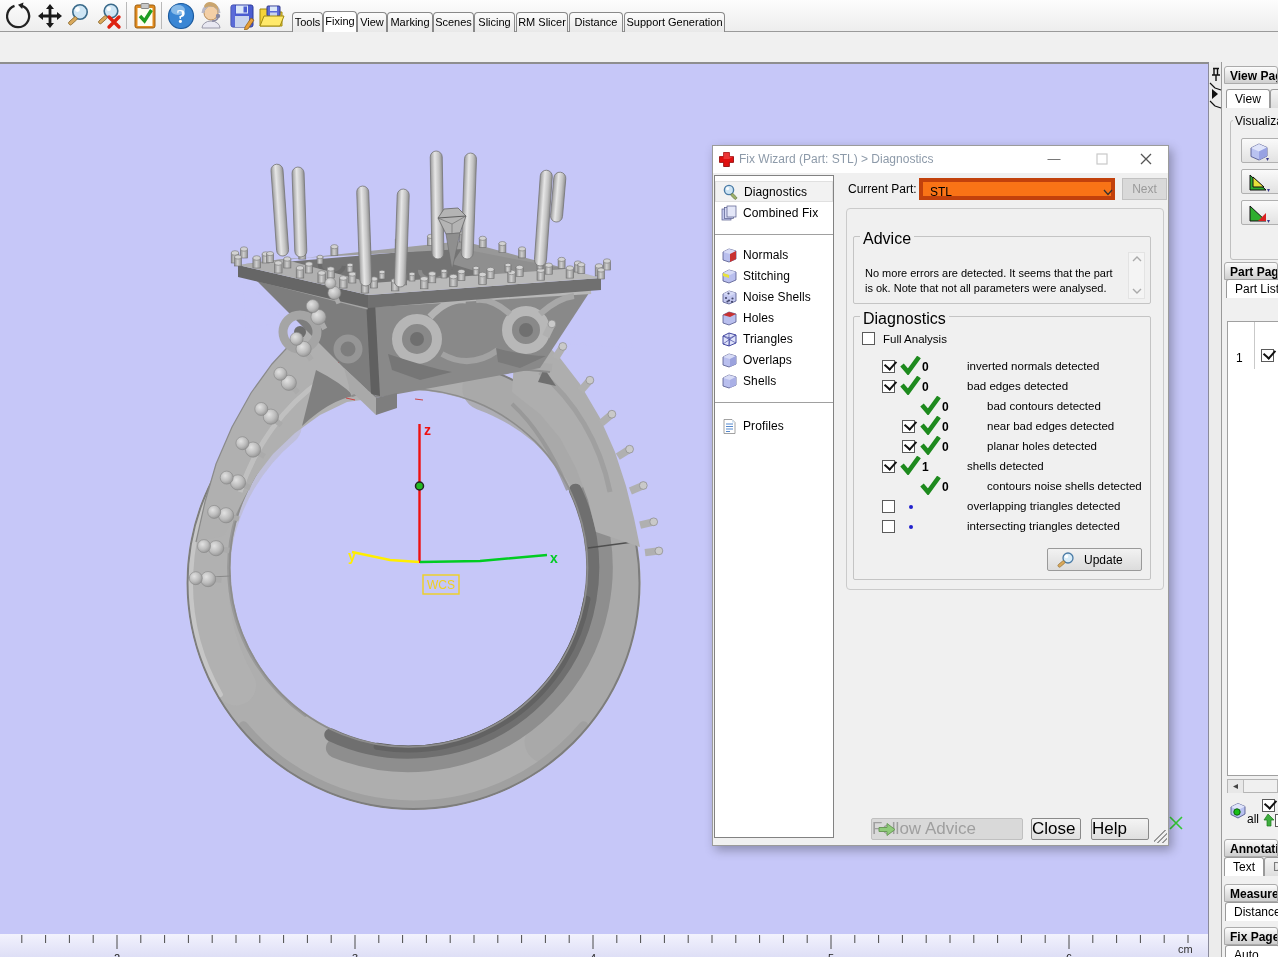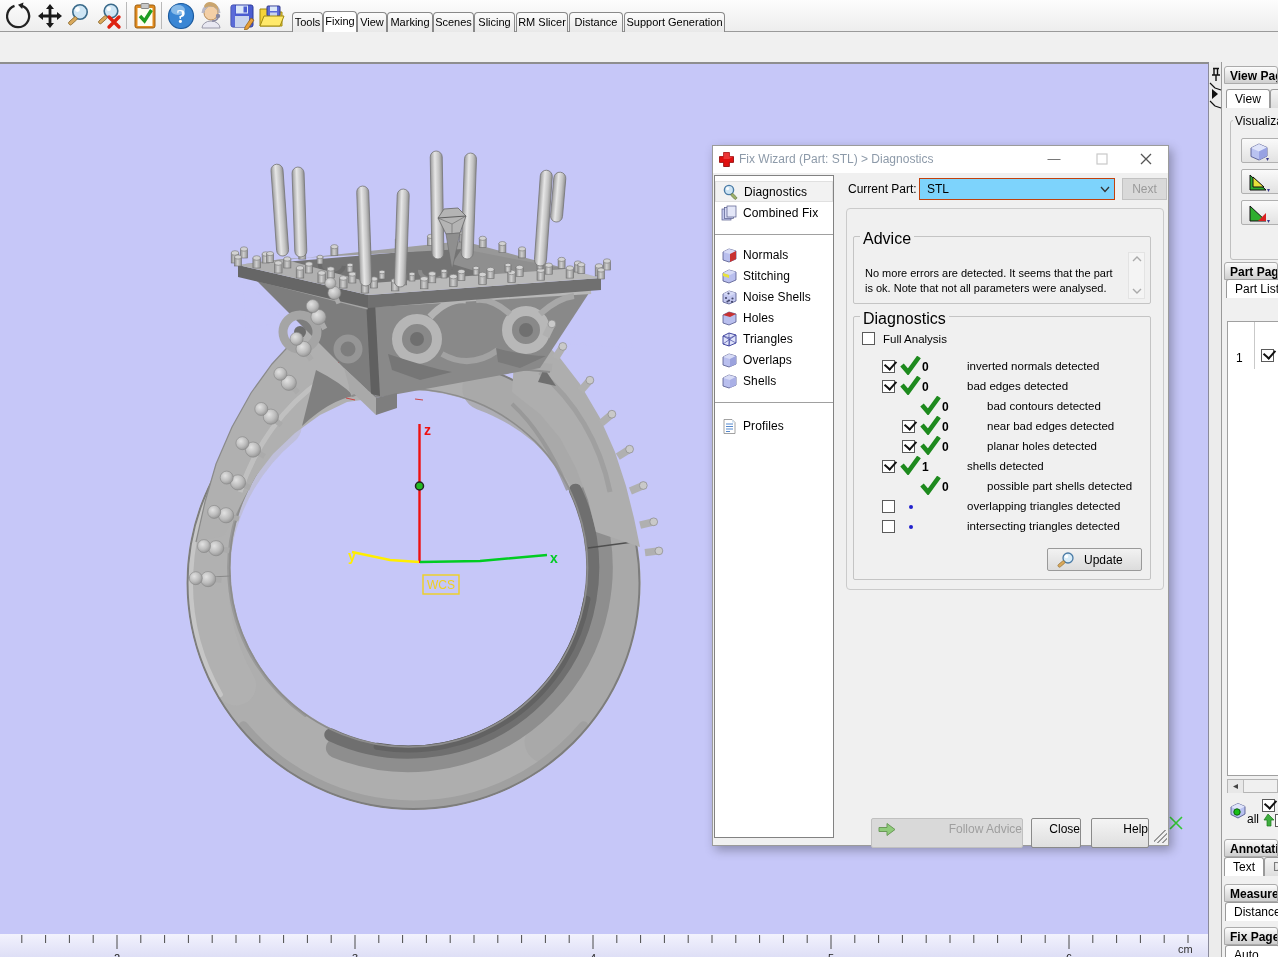--- a/index.html
+++ b/index.html
@@ -28,33 +28,33 @@
 #dlg *{position:absolute}
 #dtitle{left:0;top:0;width:455px;height:27px;background:#fff}
 #dtext{left:26px;top:6px;font-size:12px;color:#8d9aa9;white-space:nowrap}
 .wbtn{top:0;width:34px;height:26px;color:#666;text-align:center;line-height:26px;font-size:13px}
 #dside{left:1px;top:29px;width:120px;height:663px;background:#fff;border:1px solid #828282}
 .sitem{left:0;width:118px;height:21px;font-size:12px;color:#000}
 .sitem .si{left:6px;top:2px;width:17px;height:17px}
 .sitem .st{left:28px;top:3px;white-space:nowrap;letter-spacing:.1px}
 .ssep{left:0;width:118px;height:1px;background:#a0a0a0}
 .dlabel{font-size:12px;color:#000;white-space:nowrap}
-#combo{left:206px;top:32px;width:196px;height:22px;background:#7dd3fc;border:1px solid #c2410c}
+#combo{left:206px;top:32px;width:196px;height:22px;background:#f97316;border:4px solid #c2410c}
 #combo .ct{left:7px;top:3px;font-size:12px;color:#000}
 #nextb{left:409px;top:32px;width:45px;height:22px;background:#d9d9d9;border:1px solid #c2c2c2;color:#9a9a9a;text-align:center;line-height:20px}
 .gbox{border:1px solid #cbcbcb;border-radius:4px}
 .gbox2{border:1px solid #c4c4c4;border-radius:2px}
 .glab{background:#f0f0f0;padding:0 3px;font-size:16px;color:#000;white-space:nowrap}
 .cb{width:13px;height:13px;background:#fff;border:1px solid #5a5a5a}
 .cb.ck::after{content:"";position:absolute;left:2px;top:-1px;width:9px;height:6px;border-left:2px solid #111;border-bottom:2px solid #111;transform:rotate(-48deg)}
 .num{font-size:12px;font-weight:bold;color:#000}
 .rlab{font-size:11.5px;color:#000;white-space:nowrap}
 .bdot{width:4px;height:4px;border-radius:50%;background:#2222cc}
 #updateb{left:334px;top:402px;width:95px;height:23px;background:linear-gradient(#f2f2f2,#dcdcdc);border:1px solid #9a9a9a;border-radius:2px}
-.dbtn{height:30px;background:linear-gradient(#f4f4f4,#dfdfdf);border:1px solid #8a8a8a;border-radius:2px;text-align:right;line-height:20px;font-size:12px;color:#000}
+.dbtn{height:22px;background:linear-gradient(#f4f4f4,#dfdfdf);border:1px solid #8a8a8a;border-radius:2px;text-align:left;line-height:20px;font-size:17px;color:#000}
 #fab{left:158px;top:672px;width:152px;background:#d9d9d9;border:1px solid #c0c0c0;color:#9f9f9f}
 #grip{left:441px;top:684px;width:13px;height:13px;background:linear-gradient(135deg,transparent 40%,#999 40%,#999 48%,transparent 48%,transparent 60%,#999 60%,#999 68%,transparent 68%,transparent 80%,#999 80%,#999 88%,transparent 88%)}
 
 </style></head><body>
 <div id="app">
   <div id="tb1">
     <svg class="ico" style="left:4px" viewBox="0 0 28 28">
         <path d="M10.5 3.8 A11 11 0 1 0 18 3.9" fill="none" stroke="#222" stroke-width="2.3"></path>
         <path d="M19.5 0.5 l-5.5 2.2 4.2 4.4 z" fill="#222"></path>
       </svg>
@@ -718,21 +718,21 @@
           </svg>
         </div>
         <div class="num" style="left:209px;top:314px">1</div>
         <div class="rlab" style="left:254px;top:314px">shells detected</div>
         <div style="left:207px;top:330px;width:22px;height:19px">
           <svg width="22" height="19" viewBox="0 0 22 19">
             <path d="M2 9 L8 16 L19 1" fill="none" stroke="#1e8a1e" stroke-width="4.6"></path>
           </svg>
         </div>
         <div class="num" style="left:229px;top:334px">0</div>
-        <div class="rlab" style="left:274px;top:334px">possible part shells detected</div>
+        <div class="rlab" style="left:274px;top:334px">contours noise shells detected</div>
         <div class="cb" style="left:169px;top:354px"></div>
         <div class="bdot" style="left:196px;top:359px"></div>
         <div class="rlab" style="left:254px;top:354px">overlapping triangles detected</div>
         <div class="cb" style="left:169px;top:374px"></div>
         <div class="bdot" style="left:196px;top:379px"></div>
         <div class="rlab" style="left:254px;top:374px">intersecting triangles detected</div>
       </div>
     <div id="updateb">
       <svg style="left:8px;top:2px" width="20" height="19" viewBox="0 0 20 19">
           <circle cx="12" cy="7" r="5" fill="#d8ecf8" stroke="#4a7ba6" stroke-width="1.3"></circle>

